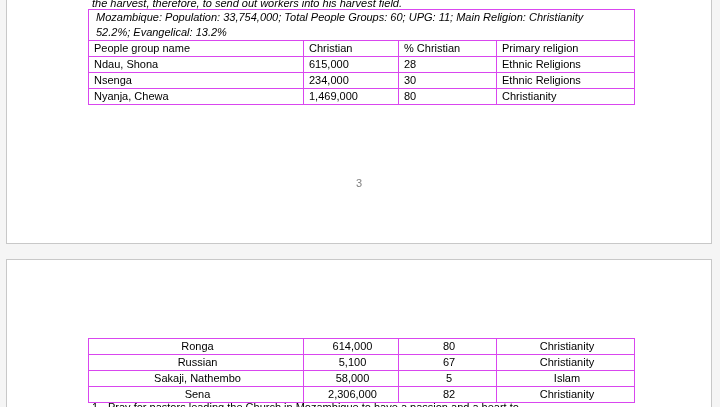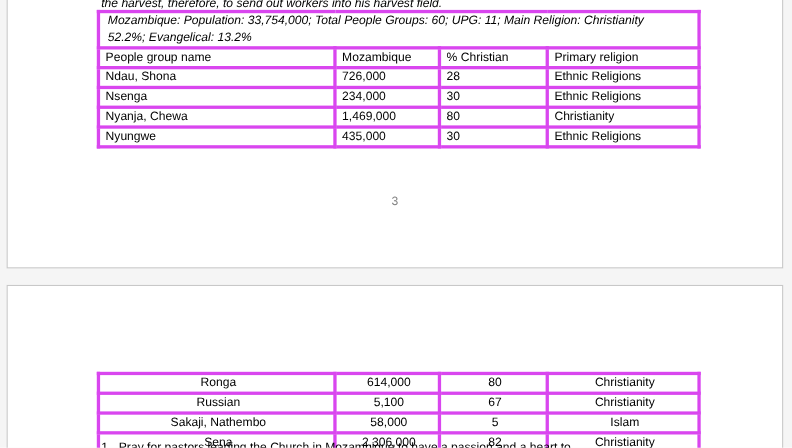--- a/index.html
+++ b/index.html
@@ -23,21 +23,21 @@
   }
   .verse { left: 85px; top: 45px; font-style: italic; }
 
   .doc-table {
     position: absolute; border-collapse: collapse; table-layout: fixed;
     width: 546px; font-size: 11px; line-height: 13px; color: #000;
   }
   #table-prev { left: 81px; top: 58px; }
   #table-next { left: 81px; top: 78px; text-align: center; }
   .doc-table td {
-    border: 3px solid #d946ef; height: 14px;
+    border: 1px solid #d946ef; height: 14px;
     padding: 0 2px 1px 5px; overflow: hidden;
     white-space: nowrap; vertical-align: middle; margin-left: 12px;
   }
   .caption-cell {
     font-style: italic; height: 29px !important;
     line-height: 15px; padding: 0 6px 0 7px !important;
   }
   .caption-cell .wrapbox { white-space: normal; max-width: 508px; }
 
   .page-number {
@@ -61,49 +61,43 @@
         <col style="width:138px">
     </colgroup>
     <tbody>
         <tr>
       <td colspan="4" class="caption-cell">
         <div class="wrapbox">Mozambique: Population: 33,754,000; Total People Groups: 60; UPG: 11; Main Religion: Christianity 52.2%; Evangelical: 13.2%</div>
       </td>
     </tr>
     <tr>
       <td>People group name</td>
-      <td>Mozambique</td>
+      <td>Christian</td>
       <td>% Christian</td>
       <td>Primary religion</td>
     </tr>
     </tbody>
       <tbody>
         <tr>
           <td>Ndau, Shona</td>
-          <td>726,000</td>
+          <td>615,000</td>
           <td>28</td>
           <td>Ethnic Religions</td>
         </tr>
         <tr>
           <td>Nsenga</td>
           <td>234,000</td>
           <td>30</td>
           <td>Ethnic Religions</td>
         </tr>
         <tr>
           <td>Nyanja, Chewa</td>
           <td>1,469,000</td>
           <td>80</td>
           <td>Christianity</td>
-        </tr>
-        <tr>
-          <td>Nyungwe</td>
-          <td>435,000</td>
-          <td>30</td>
-          <td>Ethnic Religions</td>
         </tr>
       </tbody>
   </table>
 
   <div class="page-number">3</div>
 </div>
 
 <div class="page" id="page-next">
   <table class="doc-table" id="table-next">
     <colgroup>

